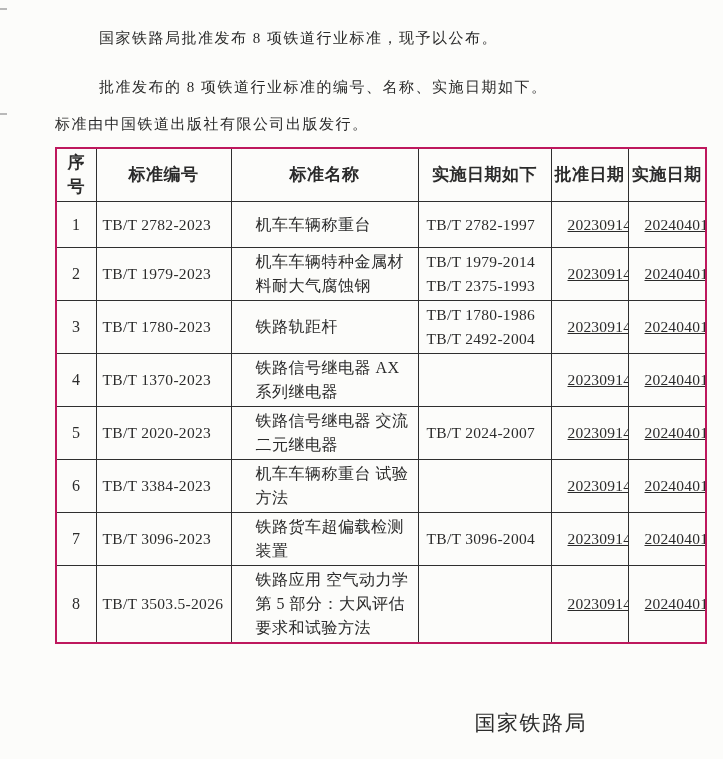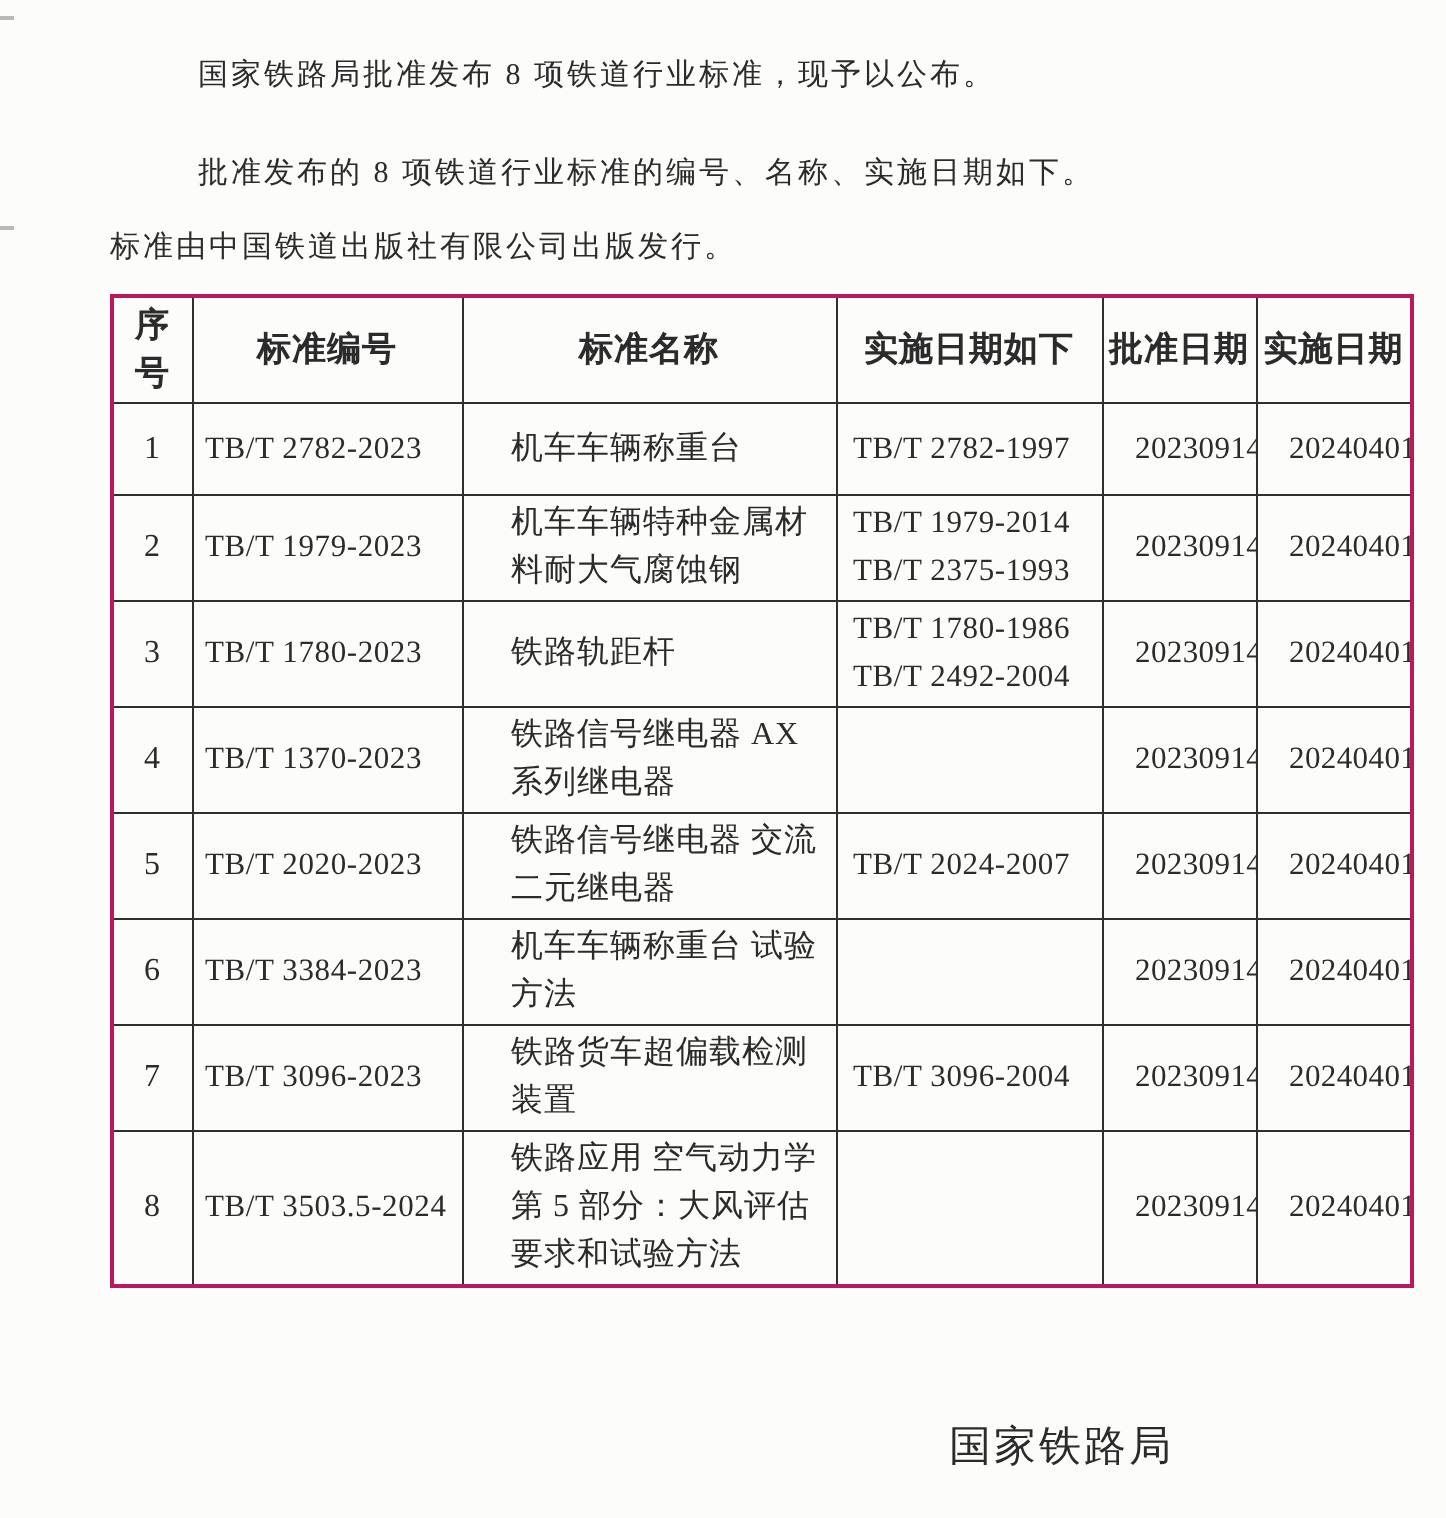--- a/index.html
+++ b/index.html
@@ -64,21 +64,21 @@
   .col-no    { width: 40px; }
   .col-code  { width: 135px; }
   .col-name  { width: 187px; }
   .col-repl  { width: 133px; }
   .col-appr  { width: 77px; }
   .col-impl  { width: 78px; }
   td.c-no    { text-align: center; }
   td.c-code  { text-align: left; font-size: 15.5px; letter-spacing: 0.3px; }
   td.c-name  { text-align: left; padding-left: 24px; }
   td.c-repl  { text-align: left; padding-left: 8px; font-size: 15.5px; letter-spacing: 0.3px; }
-  td.c-date  { text-align: center; font-size: 15.5px; letter-spacing: 0.2px; padding: 2px 16px; }
+  td.c-date  { text-align: center; font-size: 15.5px; letter-spacing: 0.2px; padding: 2px 16px; text-decoration: underline; }
   tr.h30 { height: 30px; }
   tr.h46 { height: 46px; }
   tr.h52 { height: 52px; }
   tr.h74 { height: 74px; }
   .signature {
     margin-top: 64px;
   }
   .sig-line {
     font-size: 21px;
     line-height: 30px;
@@ -188,21 +188,21 @@
       <td class="c-name">铁路货车超偏载检测装置</td>
       <td class="c-repl">
             <div>TB/T 3096-2004</div>
           </td>
       <td class="c-date">20230914</td>
       <td class="c-date">20240401</td>
     </tr>
 
     <tr class="h74">
       <td class="c-no">8</td>
-      <td class="c-code">TB/T 3503.5-2024</td>
+      <td class="c-code">TB/T 3503.5-2026</td>
       <td class="c-name">铁路应用 空气动力学 第 5 部分：大风评估要求和试验方法</td>
       <td class="c-repl"></td>
       <td class="c-date">20230914</td>
       <td class="c-date">20240401</td>
     </tr>
   </tbody>
     </table>
 
   <div class="signature">
     <div class="sig-line sig-issuer">国家铁路局</div>

